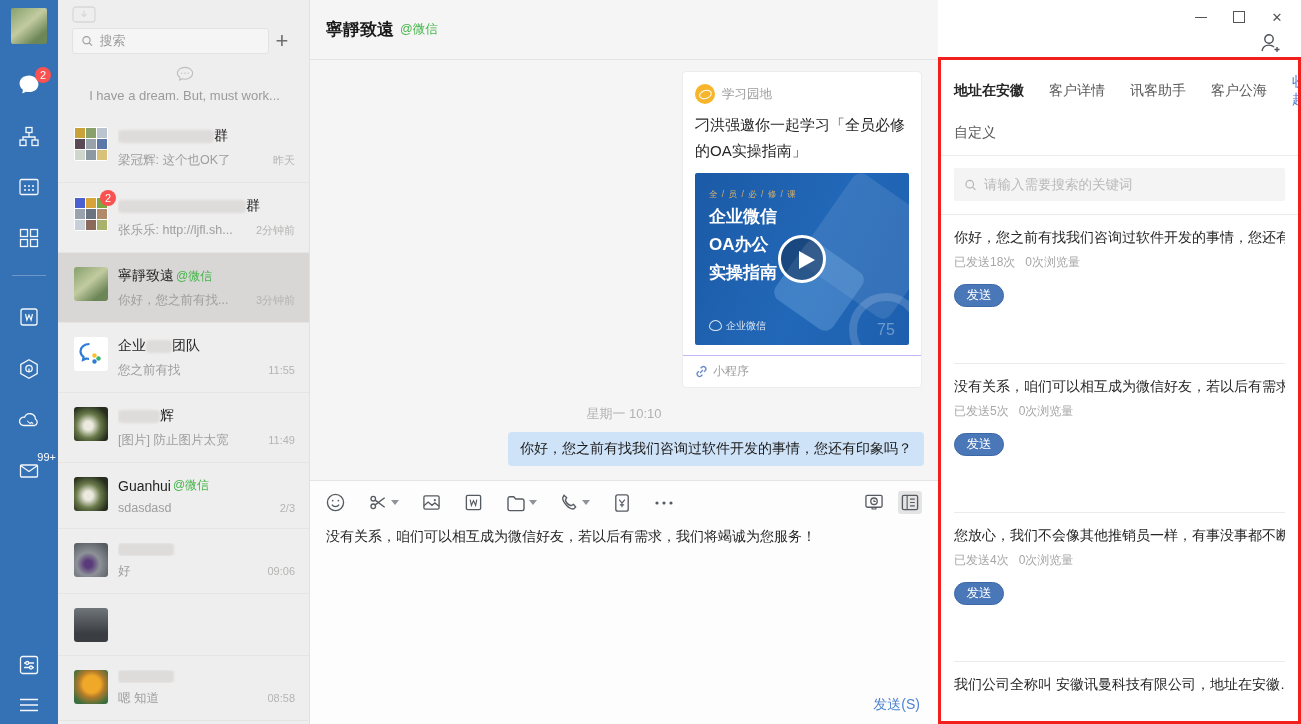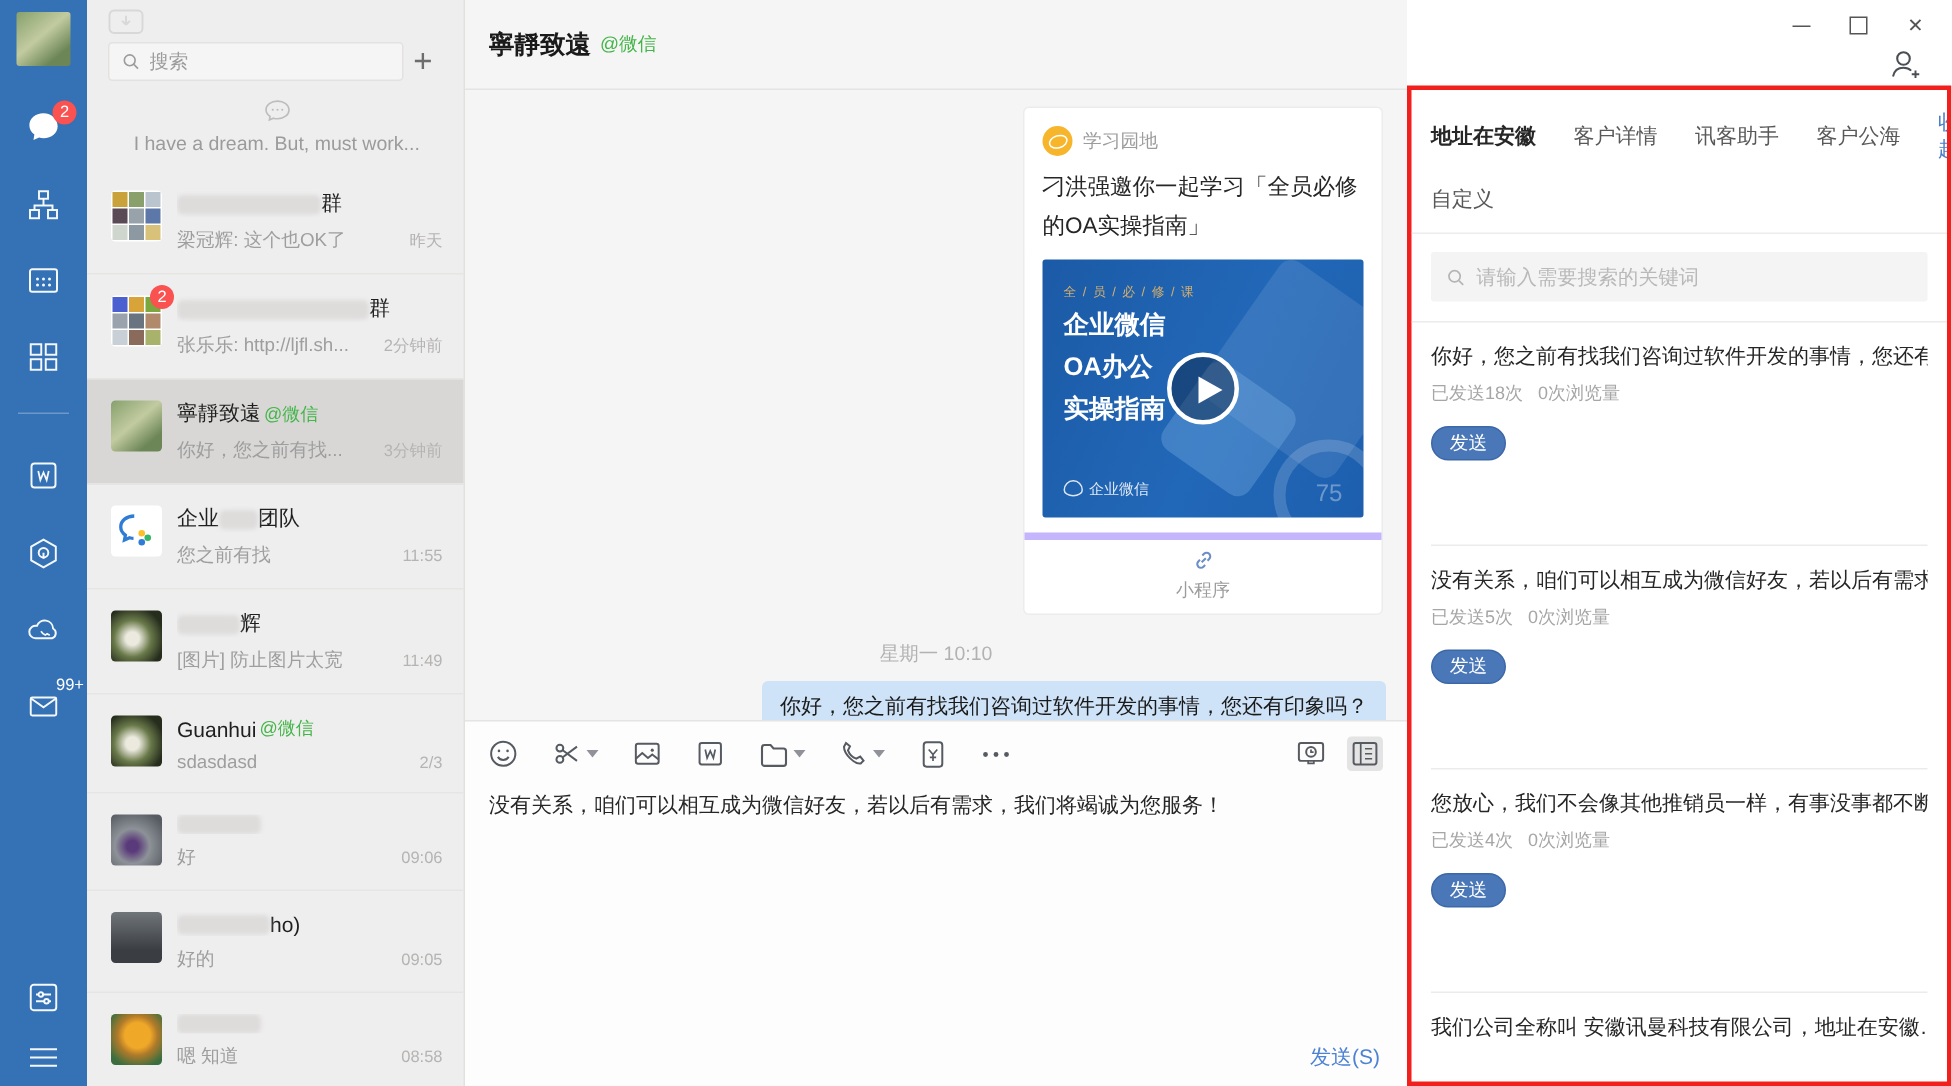--- a/index.html
+++ b/index.html
@@ -79,21 +79,21 @@
   .thumb-sq { position:absolute; border-radius:10px; background:rgba(160,200,240,.28); }
   .sq1 { width:110px; height:110px; right:-18px; top:18px; transform:rotate(35deg); background:rgba(255,255,255,.10); }
   .sq2 { width:70px; height:70px; right:55px; top:78px; transform:rotate(35deg); background:rgba(140,190,235,.30); }
   .thumb-circle { position:absolute; right:-14px; bottom:-22px; width:74px; height:74px; border:8px solid rgba(255,255,255,.16); border-radius:50%; color:rgba(255,255,255,.35); font-size:16px; display:flex; align-items:center; justify-content:center; }
   .thumb-tagline { position:absolute; left:14px; top:16px; color:#d8b06a; font-size:8.5px; letter-spacing:1px; }
   .thumb-lines { position:absolute; left:14px; top:30px; color:#fff; font-size:17px; font-weight:bold; line-height:1.65; }
   .thumb-logo { position:absolute; left:14px; bottom:12px; color:rgba(255,255,255,.85); font-size:10px; display:flex; align-items:center; gap:4px; }
   .thumb-logo::before { content:""; width:11px; height:9px; border:1.4px solid rgba(255,255,255,.85); border-radius:50% 50% 50% 50%/60% 60% 40% 40%; }
   .play-btn { position:absolute; left:50%; top:50%; transform:translate(-50%,-50%); width:48px; height:48px; border-radius:50%; background:rgba(15,35,65,.45); border:3px solid #fff; }
   .play-btn::before { content:""; position:absolute; left:18px; top:13px; border-left:16px solid #fff; border-top:9px solid transparent; border-bottom:9px solid transparent; }
-  .mp-footer { display:flex; align-items:center; gap:5px; border-top:5px solid #c4b5fd; margin:10px -12px 0 -12px; padding:7px 12px; font-size:12px; color:#9c9c9c;flex-direction:column; }
+  .mp-footer { display:flex; align-items:center; gap:5px; border-top:1px solid #c4b5fd; margin:10px -12px 0 -12px; padding:7px 12px; font-size:12px; color:#9c9c9c; }
   .time-divider { align-self:center; margin-top:17px; font-size:13px; color:#b2b2b2; }
   .bubble { align-self:flex-end; margin:9px 14px 0 0; background:#cfe3f8; border-radius:4px; padding:8px 12px; font-size:14px; color:#1a1a1a; max-width:460px; }
 
   
   .input-panel { position:absolute; left:0; top:480px; right:0; bottom:0; background:#fdfdfd; border-top:1px solid #e4e4e4; }
   .toolbar { display:flex; align-items:center; gap:23px; padding:10px 16px 6px 16px; color:#565a61; }
   .tb-icon { display:flex; align-items:center; gap:3px; cursor:pointer; }
   .tb-icon svg { display:block; }
   .caret-down { width:0; height:0; border-left:4px solid transparent; border-right:4px solid transparent; border-top:5px solid #8f9399; }
   .tb-right { margin-left:auto; display:flex; align-items:center; gap:14px; }
@@ -387,30 +387,20 @@
               <span class="cl-preview">好</span>
               <span class="cl-time">09:06</span>
             </div>
         </div>
       </div>
 
       <div class="cl-item">
         <div class="cl-avatar">
             <div class="img av-ghost"></div>
           </div>
-        <div class="cl-texts">
-          <div class="cl-name-row">
-              <span class="redact" style="width:62px"></span>
-              <span>ho)</span>
-            </div>
-          <div class="cl-sub-row">
-              <span class="cl-preview">好的</span>
-              <span class="cl-time">09:05</span>
-            </div>
-        </div>
       </div>
 
       <div class="cl-item">
         <div class="cl-avatar">
             <div class="img av-sunflower"></div>
           </div>
         <div class="cl-texts">
           <div class="cl-name-row">
               <span class="redact" style="width:56px"></span>
             </div>

